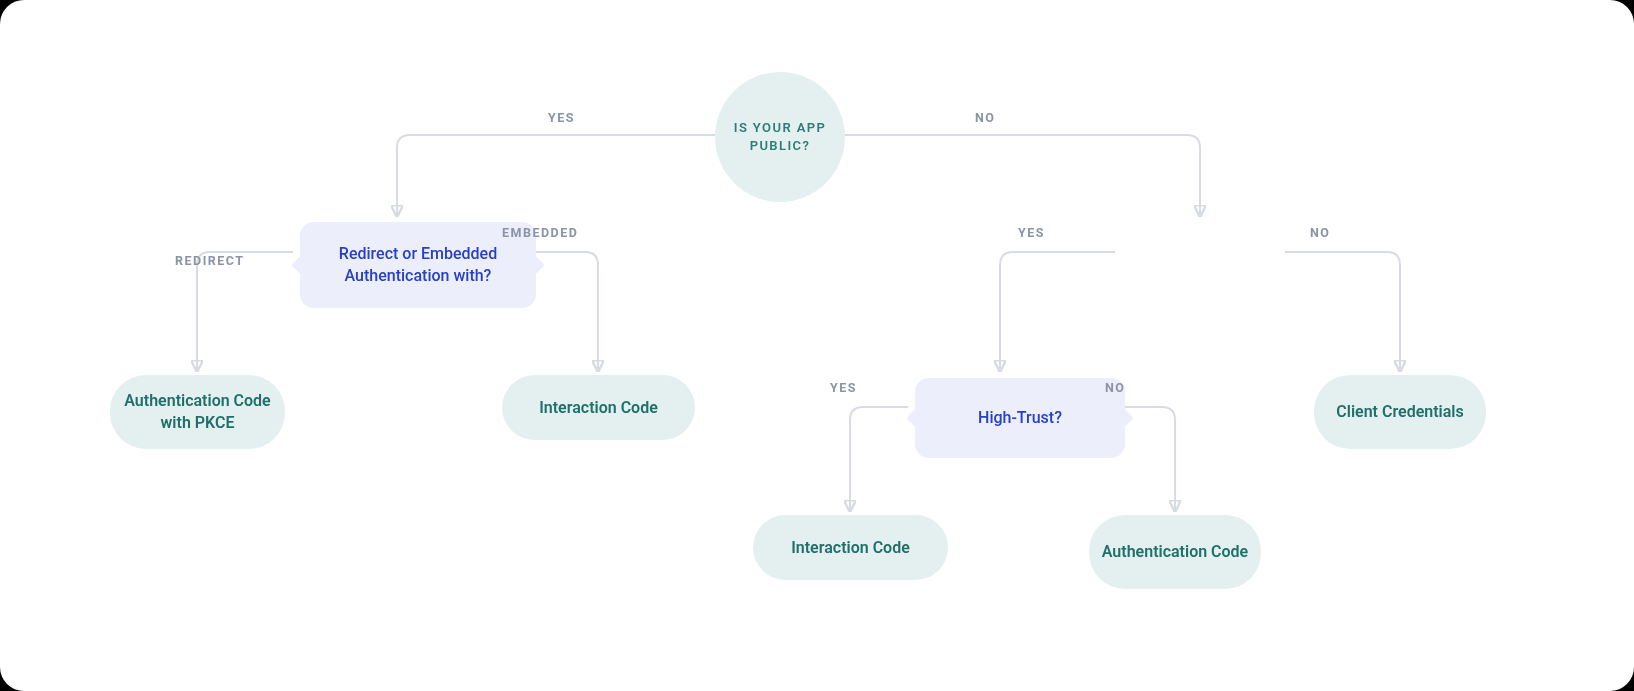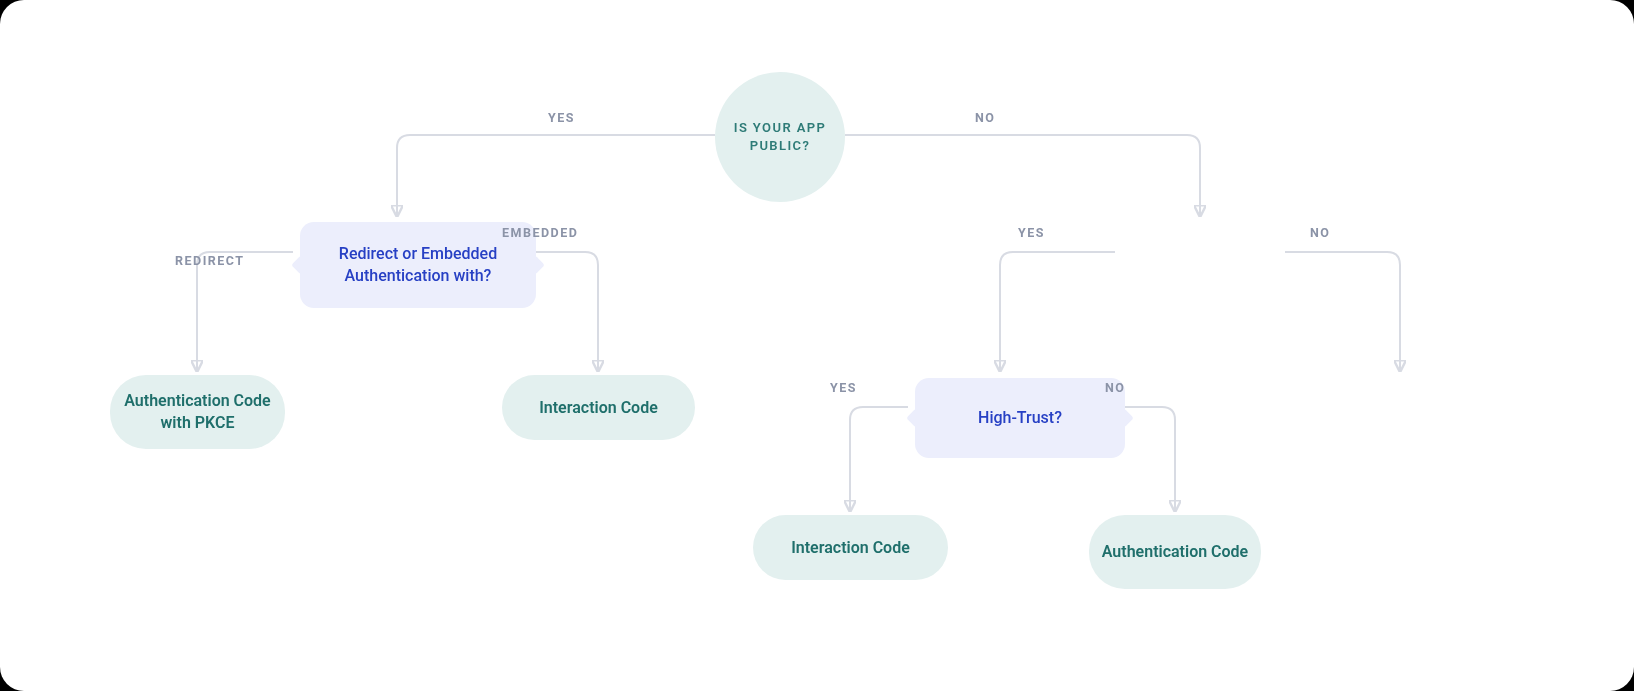--- a/index.html
+++ b/index.html
@@ -144,20 +144,23 @@
   <div class="node terminal" style="left:110px; top:375px; width:175px; height:74px;">
     <span>Authentication Code with PKCE</span>
   </div>
   <div class="node terminal" style="left:502px; top:375px; width:193px; height:65px;">
     <span>Interaction Code</span>
   </div>
 
   <div class="edge-label" style="left:1018px; top:225px; width:60px;">YES</div>
   <div class="edge-label" style="left:1310px; top:225px; width:60px;">NO</div>
 
+  <div class="node terminal" style="left:1314px; top:375px; width:172px; height:74px;">
+    <span>Client Credentials</span>
+  </div>
 
   <div class="node decision" style="left:915px; top:378px; width:170px; height:56px;">
     <span>High-Trust?</span>
   </div>
   <div class="edge-label" style="left:830px; top:380px; width:60px;">YES</div>
   <div class="edge-label" style="left:1105px; top:380px; width:60px;">NO</div>
 
   <div class="node terminal" style="left:753px; top:515px; width:195px; height:65px;">
     <span>Interaction Code</span>
   </div>

